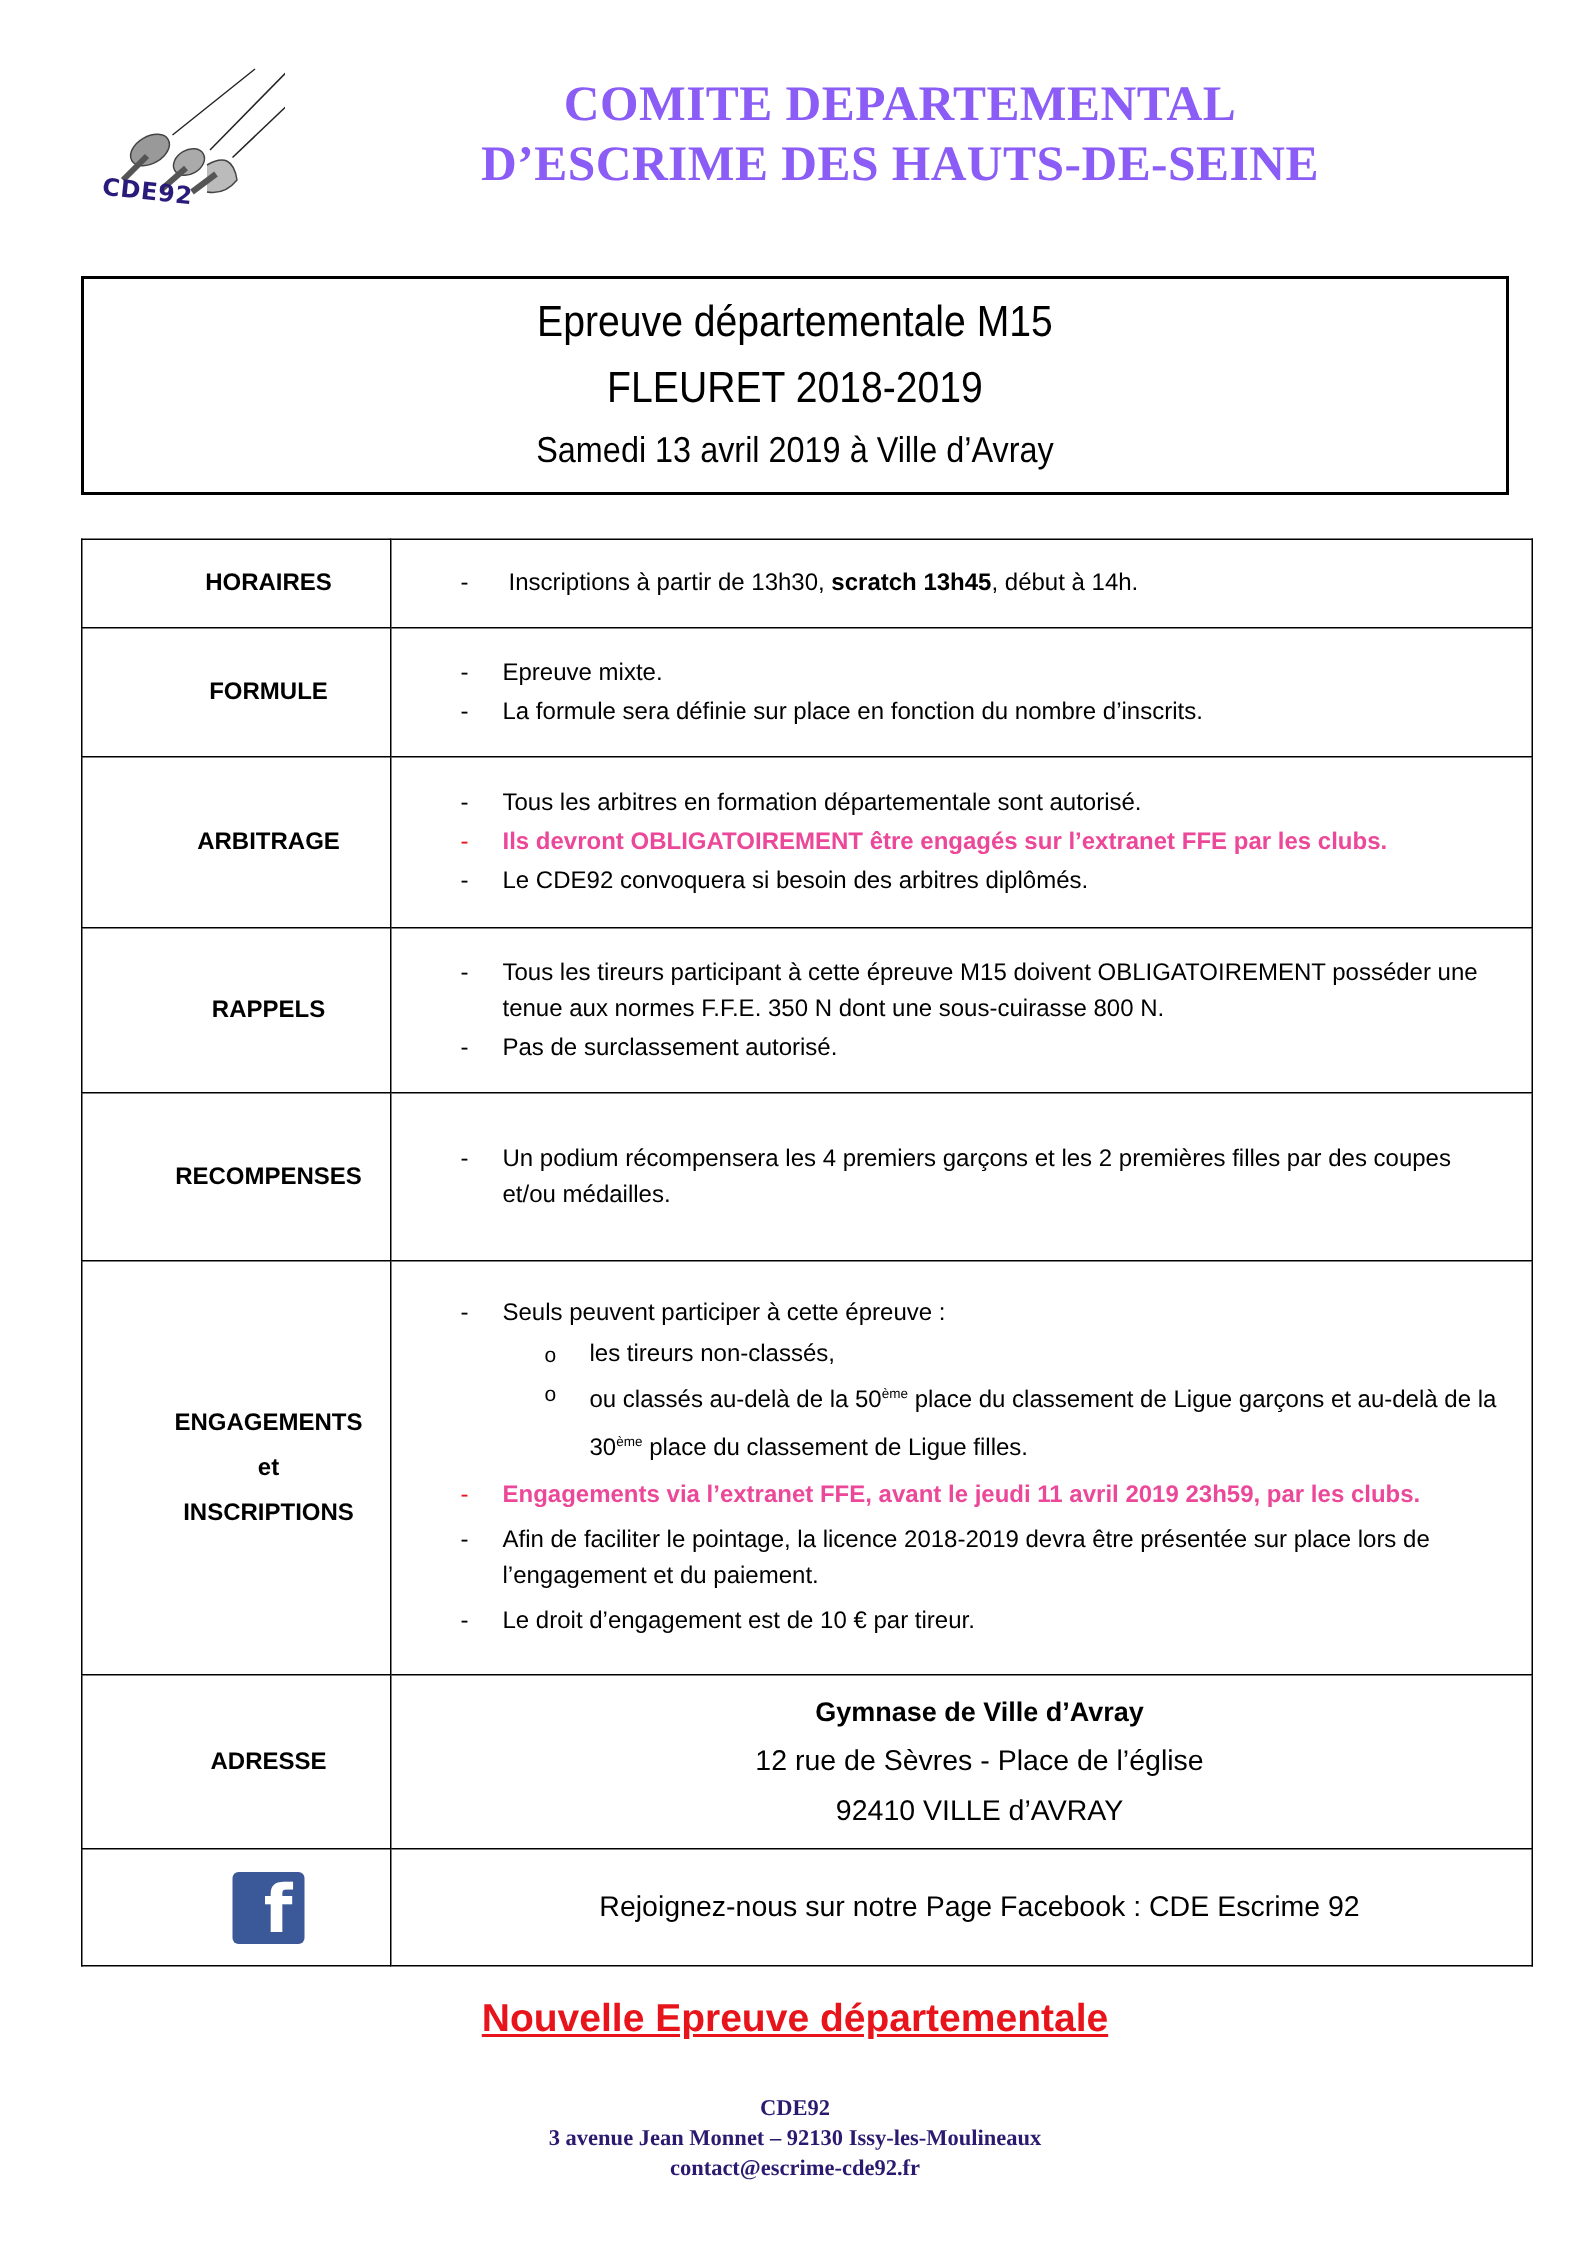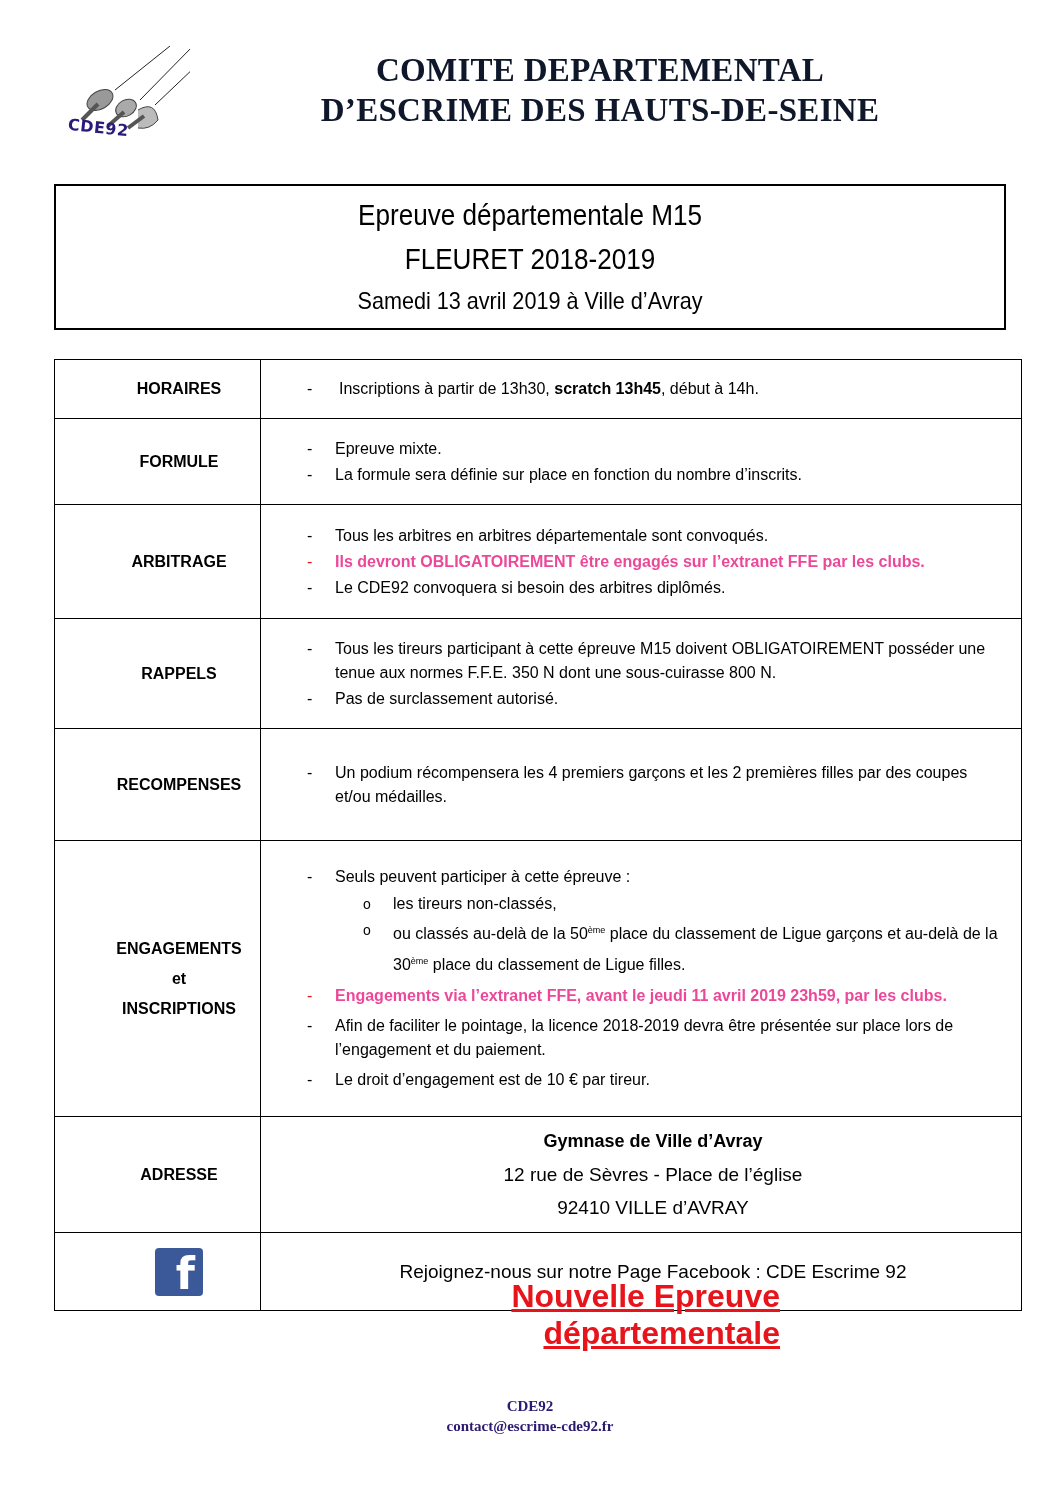--- a/index.html
+++ b/index.html
@@ -1,38 +1,38 @@
 <!DOCTYPE html>
 <html><head>
 <meta charset="utf-8">
 <style>
   html, body { margin:0; padding:0; background:#fff; }
   body { width:1058px; height:1497px; position:relative; overflow:hidden; font-family:"Liberation Sans", sans-serif; color:#000; }
   .logo { position:absolute; left:60px; top:30px; width:130px; height:115px; }
   .logo-text { position:absolute; left:68px; top:118px; font-family:"DejaVu Sans", sans-serif; font-weight:bold; font-size:16px; color:#2a1a7a; transform:rotate(6deg); letter-spacing:0.5px; }
-  .org-title { position:absolute; left:290px; top:50px; width:620px; text-align:center; font-family:"Liberation Serif", serif; font-weight:bold; color:#0f172a; font-size:33px; line-height:40px; letter-spacing:0.3px; }
+  .org-title { position:absolute; left:290px; top:50px; width:620px; text-align:center; font-family:"Liberation Serif", serif; font-weight:bold; color:#8b5cf6; font-size:33px; line-height:40px; letter-spacing:0.3px; }
   .title-box { position:absolute; left:54px; top:184px; width:948px; height:142px; border:2px solid #000; text-align:center; font-family:"Liberation Sans", sans-serif; }
   .title-box .t1 { font-size:29px; margin-top:12px; line-height:34px; transform:scaleX(0.9); }
   .title-box .t2 { font-size:29px; margin-top:10px; line-height:34px; transform:scaleX(0.9); }
   .title-box .t3 { font-size:24px; margin-top:10px; line-height:30px; transform:scaleX(0.9); }
   table.info { position:absolute; left:54px; top:359px; width:968px; border-collapse:collapse; font-size:16px; }
   table.info td { border:1.5px solid #000; vertical-align:middle;padding-left:44px; }
   td.lbl { width:160px; text-align:center; font-weight:bold; font-size:16px; line-height:30px; }
   td.cnt { padding:8px 20px 8px 20px; }
   .line { display:flex; line-height:24px; margin:2px 0; }
   .dash { width:28px; flex:none; padding-left:2px; }
   .sub { display:flex; line-height:26px; padding-left:58px; }
   .sub .bul { width:30px; flex:none; font-size:14px; }
   .red { color:#ec4899; font-weight:bold; }
   .b { font-weight:bold; }
   .addr { text-align:center; font-size:19px; line-height:33px; }
   .fb { width:48px; height:48px; background:#3b5998; border-radius:4px; margin:0 auto; position:relative; }
   .fb span { position:absolute; right:8px; bottom:0; color:#fff; font-weight:bold; font-size:44px; line-height:44px; font-family:"DejaVu Sans", sans-serif; }
   .fbtext { text-align:center; font-size:19px; }
-  .nouvelle { position:absolute; left:280px; top:1278px; width:500px; text-align:right; color:#e8141b; font-weight:bold; font-size:32px; text-decoration:underline; }
+  .nouvelle { position:absolute; left:280px; top:1330px; width:500px; text-align:center; color:#e8141b; font-weight:bold; font-size:26px; text-decoration:underline; }
   .footer { position:absolute; left:280px; top:1396px; width:500px; text-align:center; font-family:"Liberation Serif", serif; font-weight:bold; color:#2b1a6f; font-size:15px; line-height:20px; }
   .footer a { color:#1a1adf; text-decoration:underline; }
   sup { font-size:9px; }
 </style>
 </head>
 <body>
 
 <div class="logo">
   <svg width="130" height="115" viewBox="0 0 130 115">
     <line x1="55" y1="60" x2="110" y2="16" stroke="#222" stroke-width="1"></line>
@@ -81,21 +81,21 @@
             <span class="dash">-</span>
             <span>La formule sera définie sur place en fonction du nombre d’inscrits.</span>
           </div>
     </td>
   </tr>
   <tr style="height:114px">
     <td class="lbl">ARBITRAGE</td>
     <td class="cnt">
       <div class="line">
             <span class="dash">-</span>
-            <span>Tous les arbitres en arbitres départementale sont convoqués.</span>
+            <span>Tous les arbitres en formation départementale sont autorisé.</span>
           </div>
       <div class="line">
             <span class="dash" style="color:#e8141b">-</span>
             <span class="red">Ils devront OBLIGATOIREMENT être engagés sur l’extranet FFE par les clubs.</span>
           </div>
       <div class="line">
             <span class="dash">-</span>
             <span>Le CDE92 convoquera si besoin des arbitres diplômés.</span>
           </div>
     </td>
@@ -171,14 +171,15 @@
     </td>
     <td class="cnt fbtext">Rejoignez-nous sur notre Page Facebook : CDE Escrime 92</td>
   </tr>
 </tbody>
   </table>
 
 <div class="nouvelle">Nouvelle  Epreuve  départementale</div>
 
 <div class="footer">
   <div>CDE92</div>
+  <div>3 avenue Jean Monnet – 92130 Issy-les-Moulineaux</div>
   <div>contact@escrime-cde92.fr</div>
 </div>
 
 </body></html>

